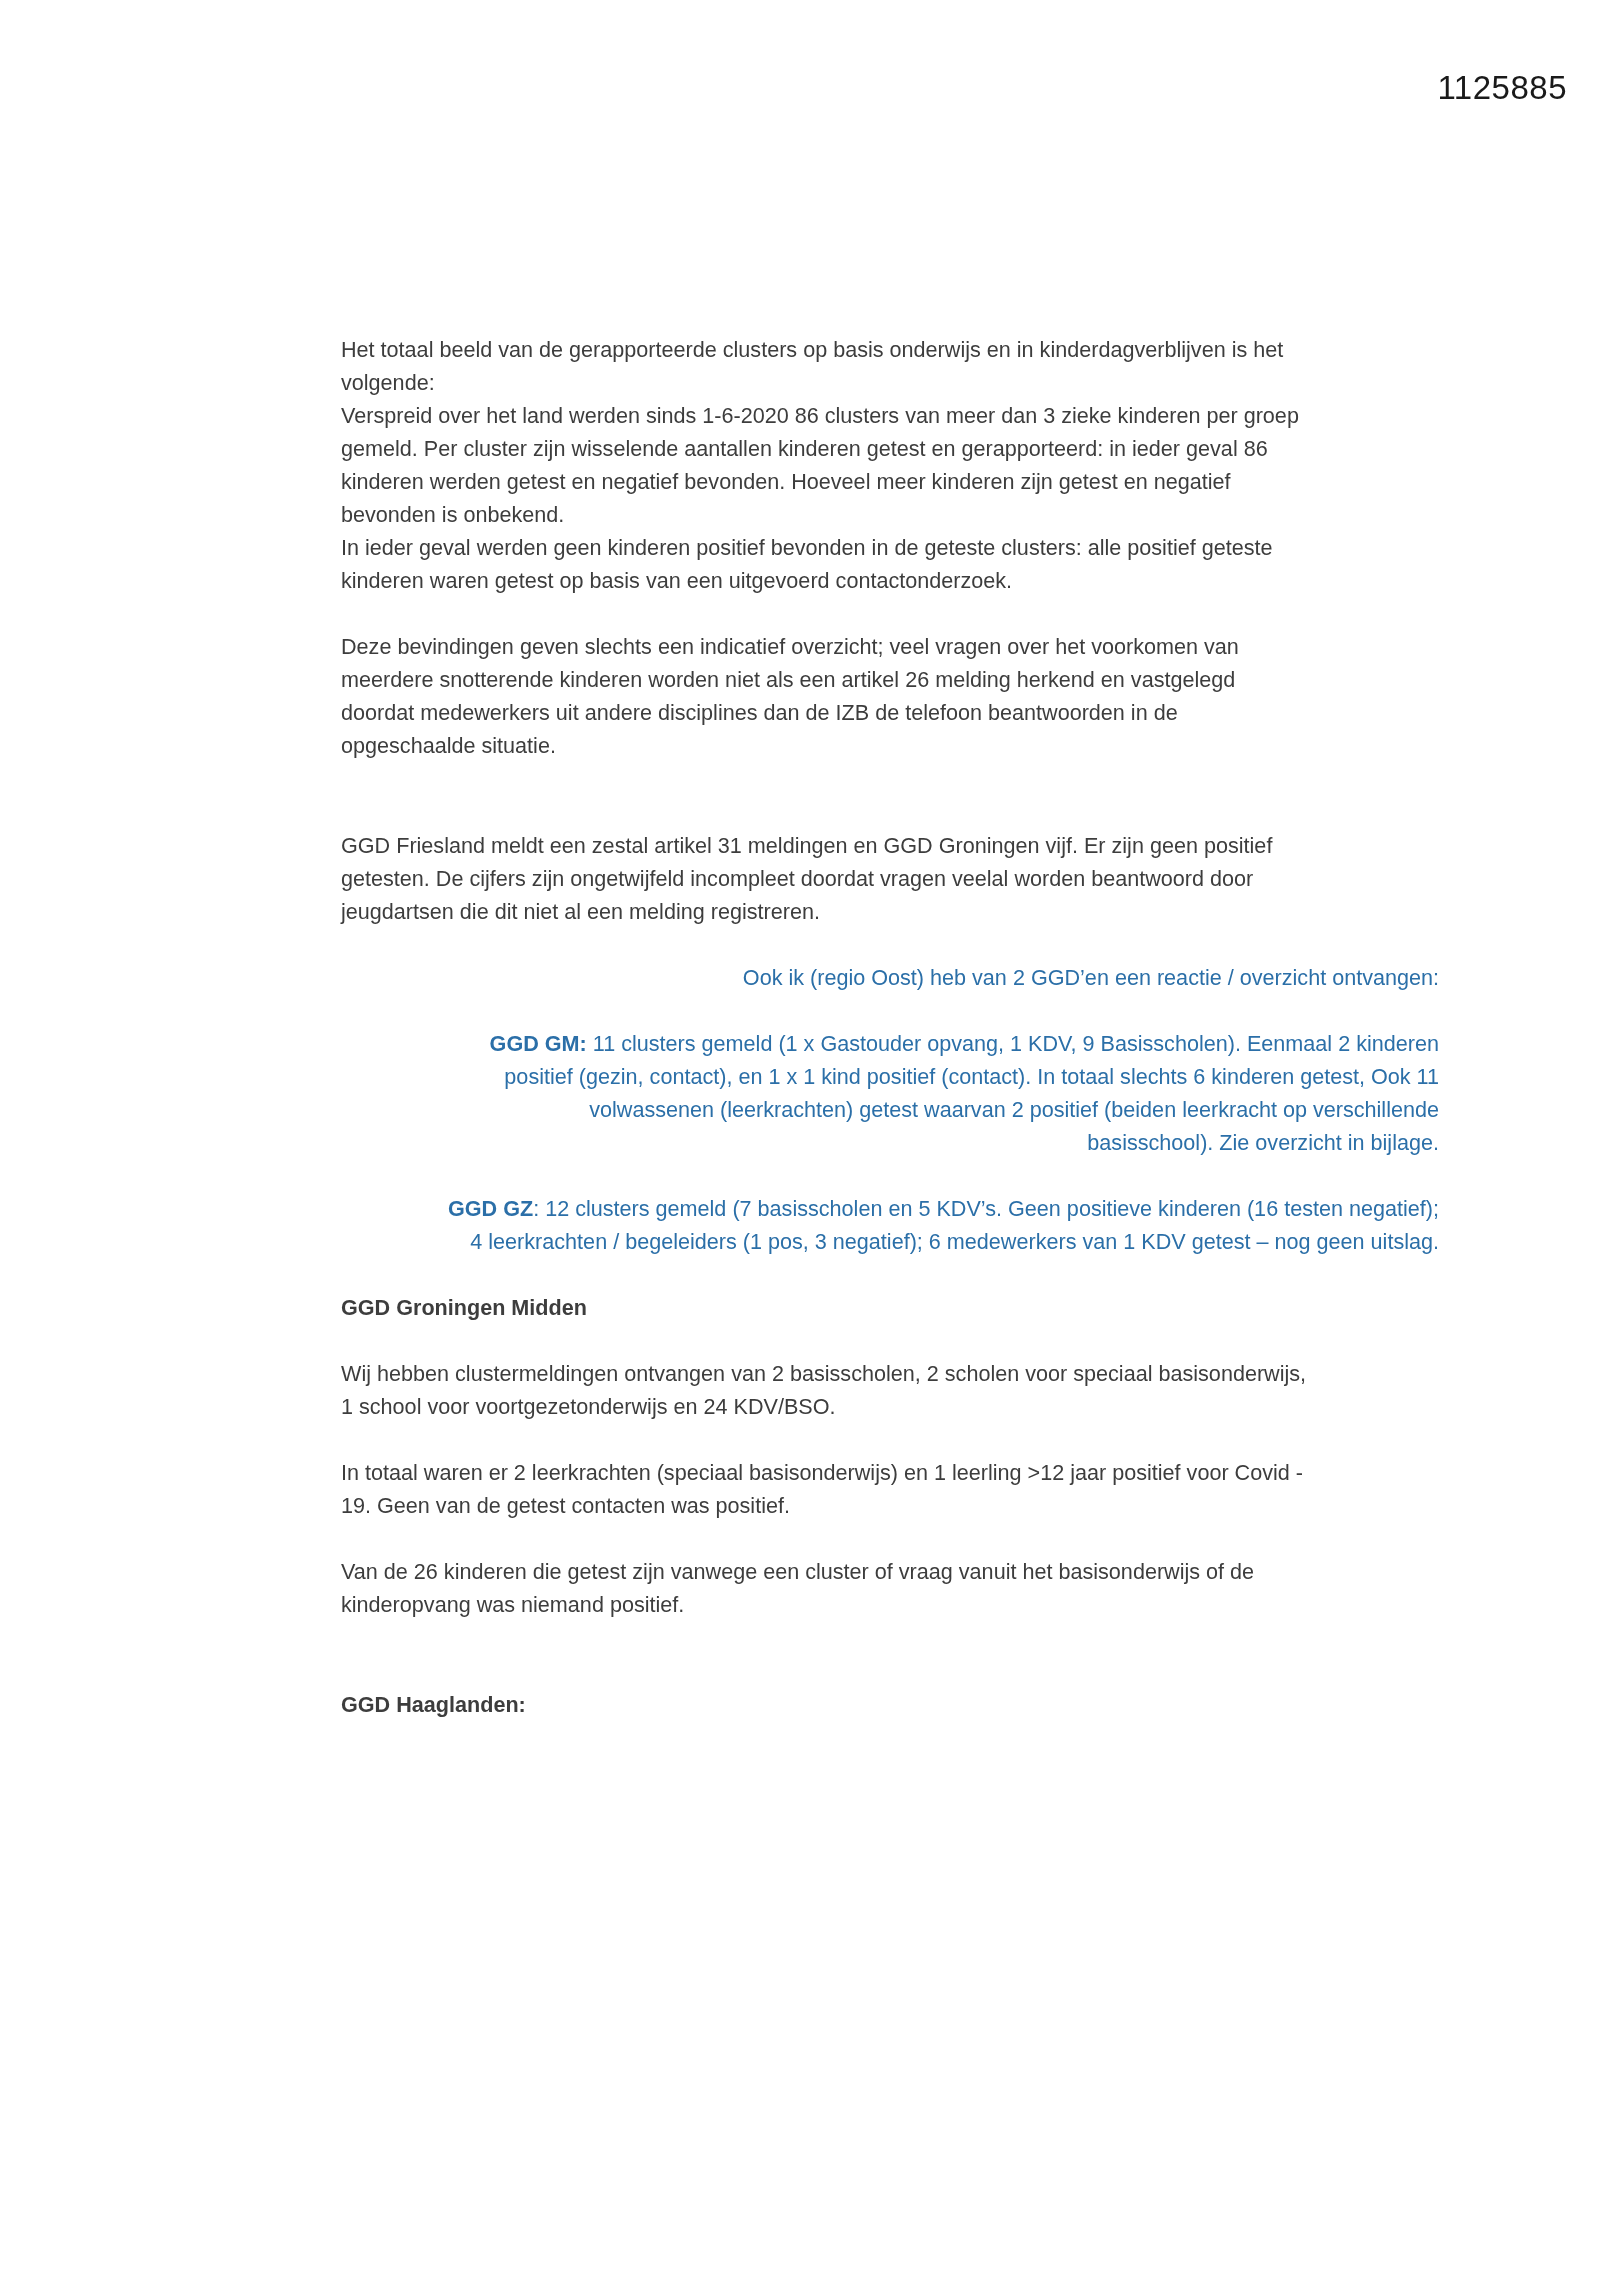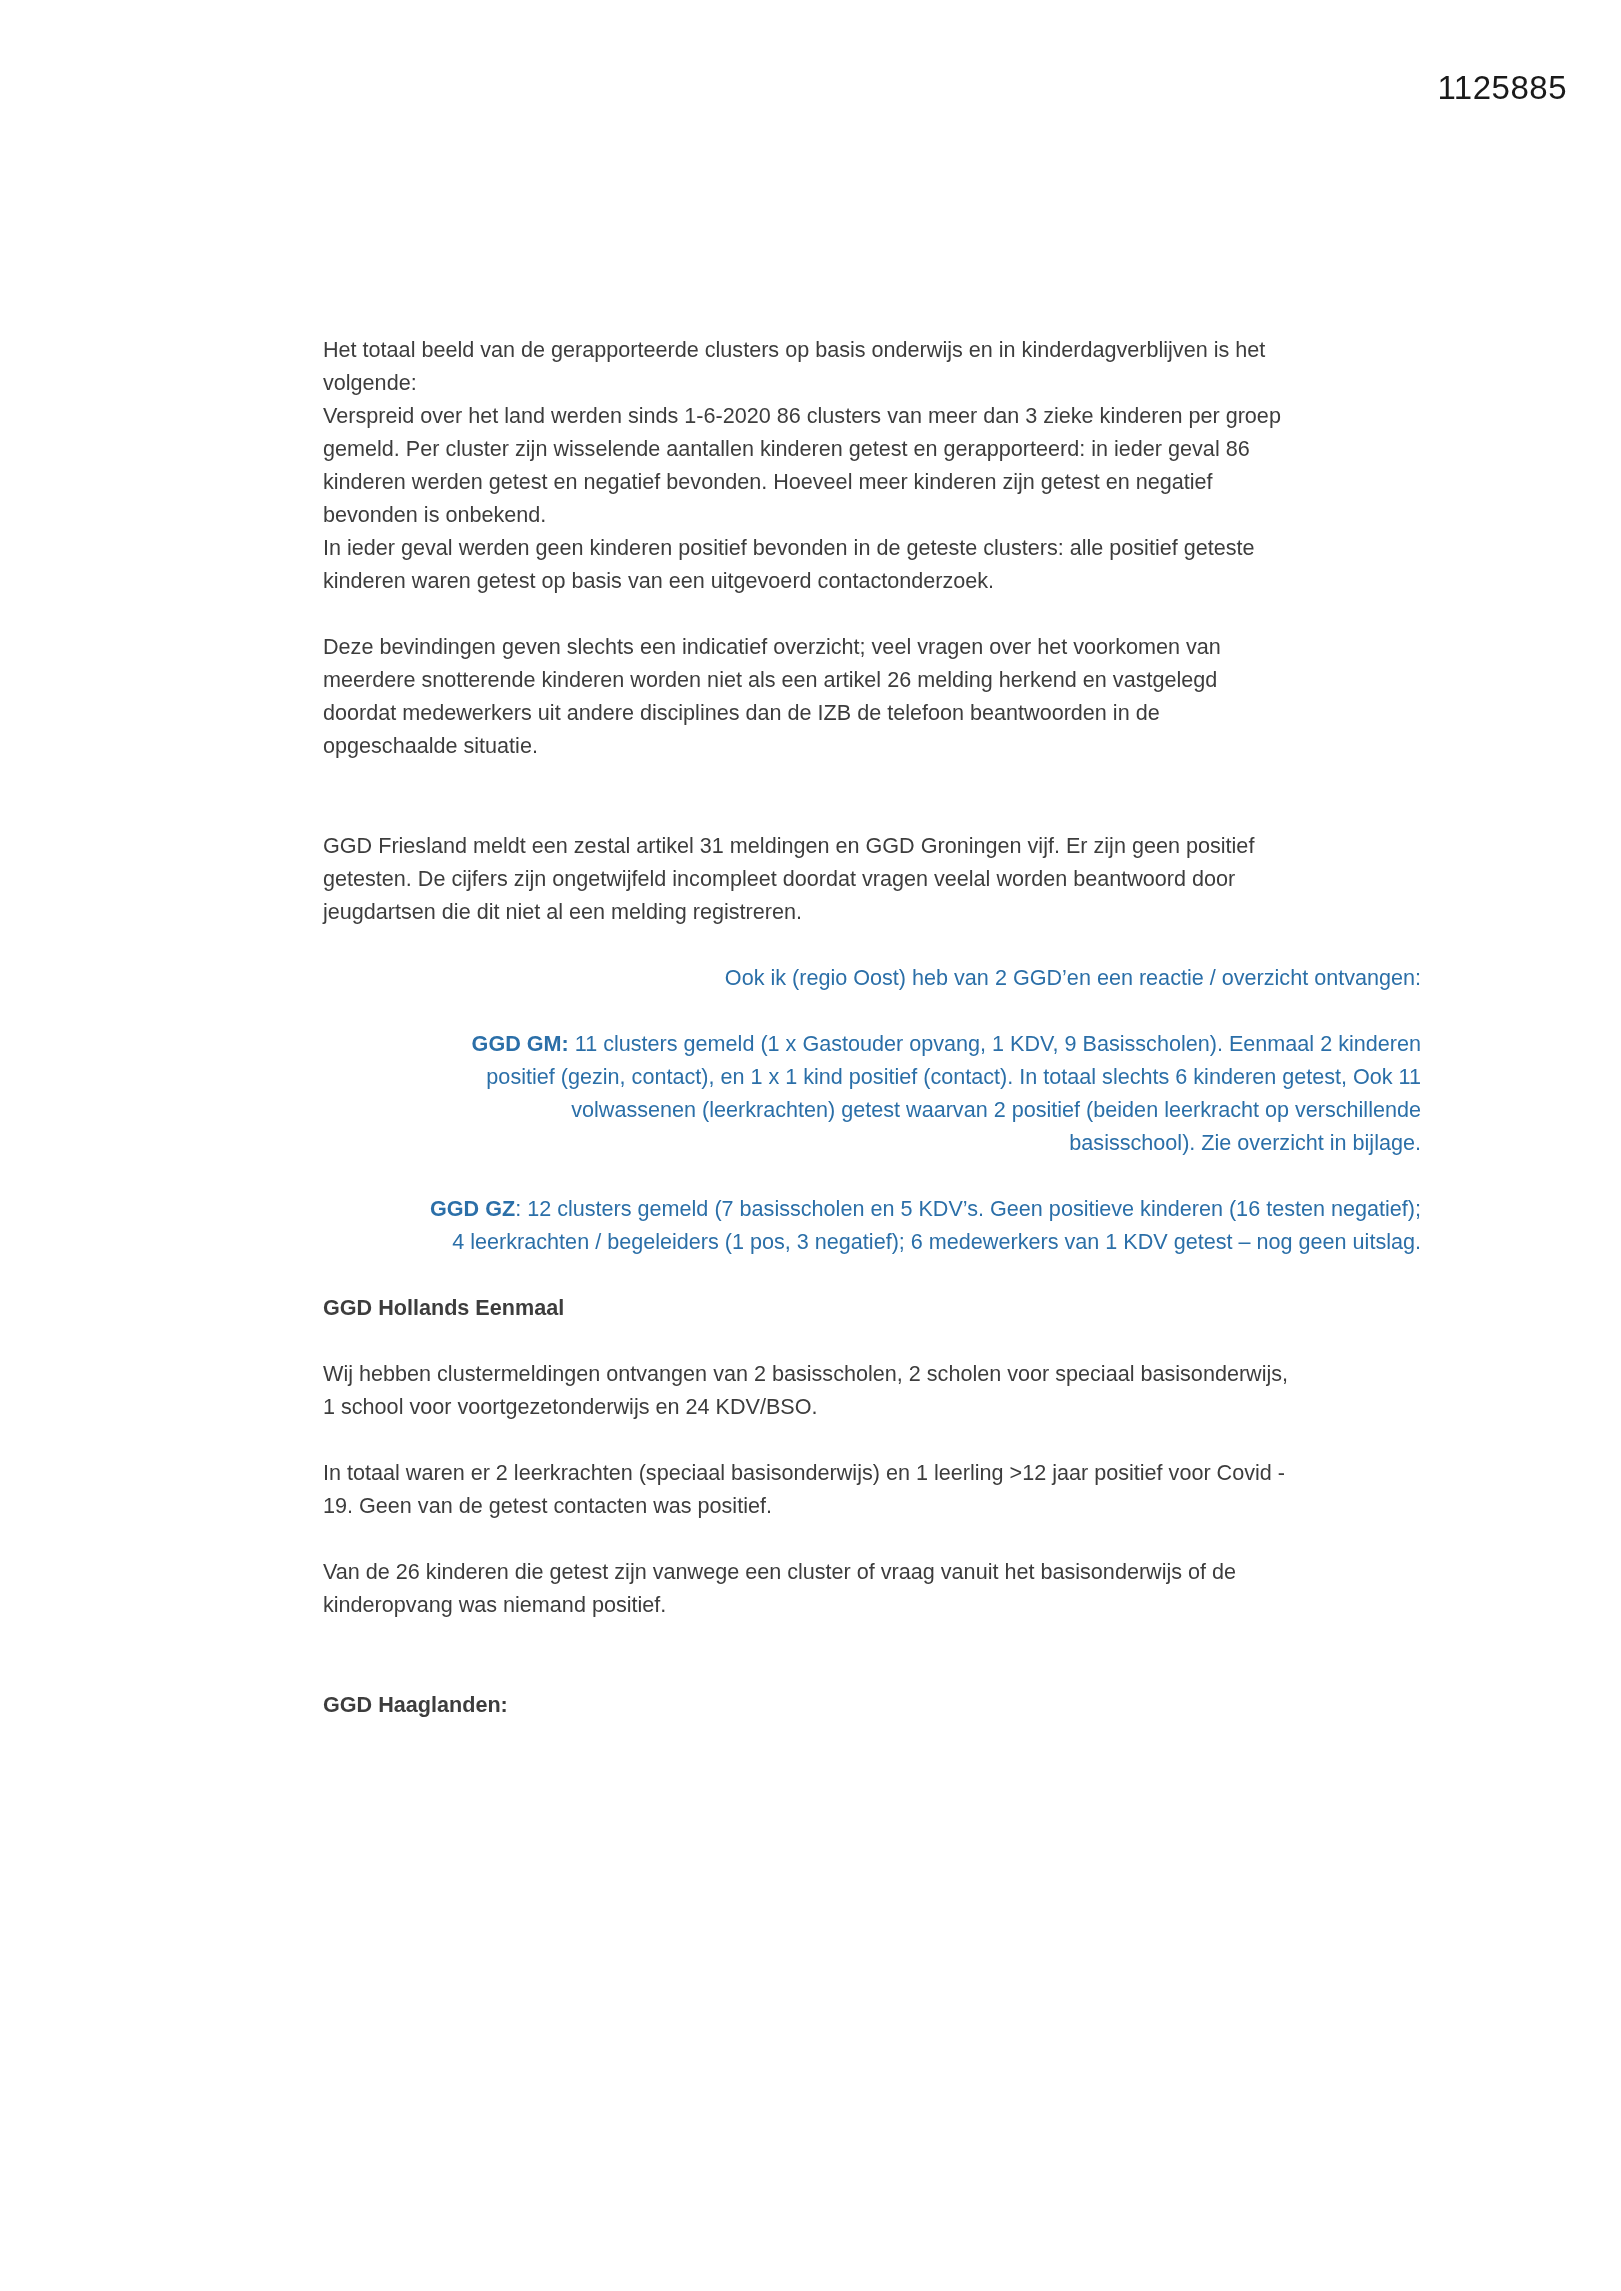--- a/index.html
+++ b/index.html
@@ -19,21 +19,21 @@
   .doc-number {
     position: absolute;
     top: 69px;
     right: 96px;
     font-size: 33px;
     letter-spacing: 0.5px;
     color: #1a1a1a;
   }
   .content {
     position: absolute;
-    left: 281px;
+    left: 299px;
     top: 333px;
     width: 1098px;
     color: var(--body-text, #3d3d3d);
     font-size: 21.6px;
     line-height: 33px;
   }
   .para {
     margin: 0 0 33px 0;
     white-space: pre-line;
   }
@@ -82,21 +82,21 @@
     <p class="para blue">Ook ik (regio Oost) heb van 2 GGD’en een reactie / overzicht ontvangen:</p>
 
     <p class="para blue"><span class="lead">GGD GM:</span><span> 11 clusters gemeld (1 x Gastouder opvang, 1 KDV, 9 Basisscholen). Eenmaal 2 kinderen
 positief (gezin, contact), en 1 x 1 kind positief (contact). In totaal slechts 6 kinderen getest, Ook 11
 volwassenen (leerkrachten) getest waarvan 2 positief (beiden leerkracht op verschillende
 basisschool). Zie overzicht in bijlage.</span></p>
 
     <p class="para blue"><span class="lead">GGD GZ</span><span>: 12 clusters gemeld (7 basisscholen en 5 KDV’s. Geen positieve kinderen (16 testen negatief);
 4 leerkrachten / begeleiders (1 pos, 3 negatief); 6 medewerkers van 1 KDV getest – nog geen uitslag.</span></p>
 
-    <p class="para bold">GGD Hollands Eenmaal</p>
+    <p class="para bold">GGD Groningen Midden</p>
 
     <p class="para">Wij hebben clustermeldingen ontvangen van 2 basisscholen, 2 scholen voor speciaal basisonderwijs,
 1 school voor voortgezetonderwijs en 24 KDV/BSO.</p>
 
     <p class="para">In totaal waren er 2 leerkrachten (speciaal basisonderwijs) en 1 leerling &gt;12 jaar positief voor Covid -
 19. Geen van de getest contacten was positief.</p>
 
     <p class="para gap-after">Van de 26 kinderen die getest zijn vanwege een cluster of vraag vanuit het basisonderwijs of de
 kinderopvang was niemand positief.</p>
 

